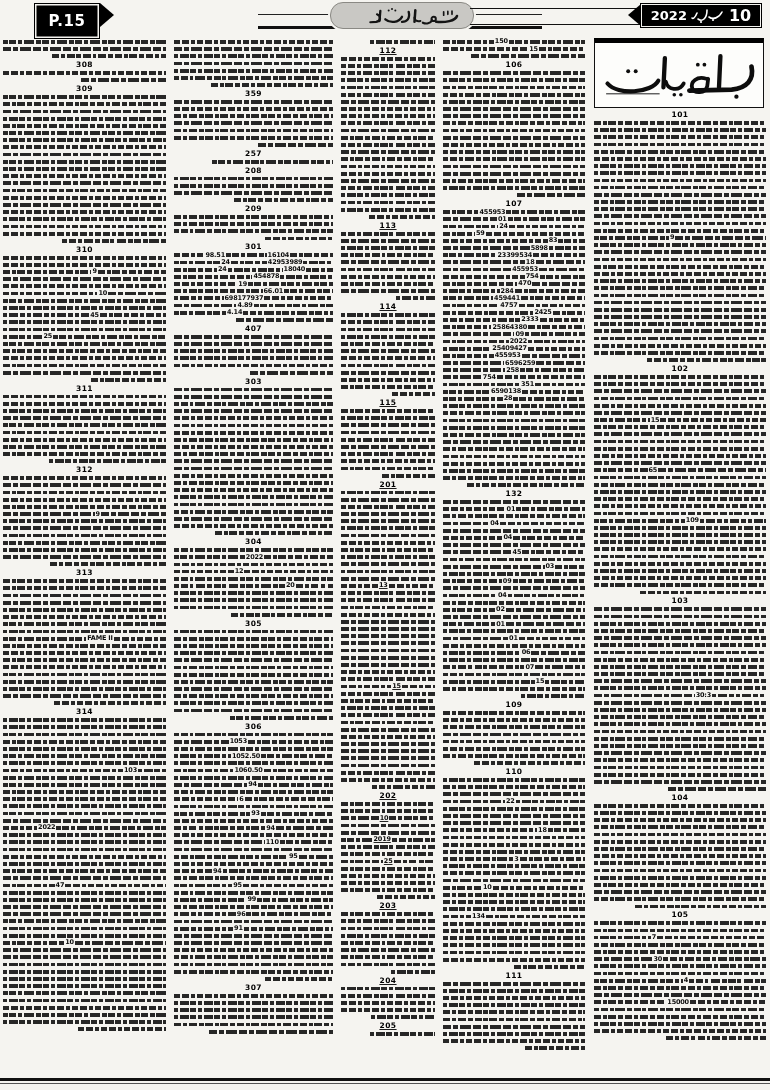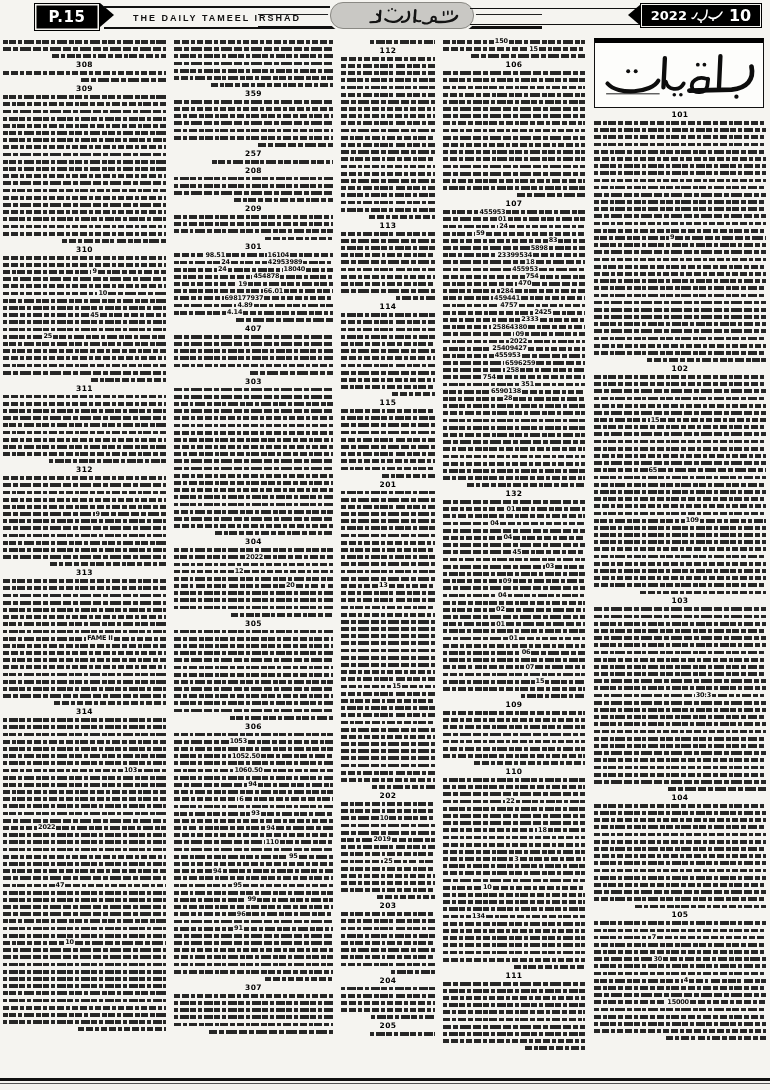--- a/index.html
+++ b/index.html
@@ -4,21 +4,21 @@
 <style>
   html,body{margin:0;padding:0;}
   .page{
     position:relative;width:770px;height:1090px;
     background:#f5f4f0;color:#1a1a1a;overflow:hidden;
     font-family:"Liberation Sans",sans-serif;
   }
   
   .hdr{position:absolute;top:0;left:0;width:770px;height:34px;}
   .p15box{
-    position:absolute;left:34px;top:3px;width:66px;height:28px;background:#000;
+    position:absolute;left:34px;top:3px;width:66px;height:36px;background:#000;
     box-shadow:inset 0 0 0 1px #000, inset 0 0 0 2.5px #f5f4f0, inset 0 0 0 4px #000;
     display:flex;align-items:center;justify-content:center;
   }
   .p15box .p15txt{color:#fff;font-weight:700;font-size:15px;letter-spacing:.5px;font-family:"DejaVu Sans",sans-serif;}
   .p15chev{position:absolute;left:100px;top:3px;width:0;height:0;
     border-top:12px solid transparent;border-bottom:12px solid transparent;border-left:14px solid #000;}
   .paperbar{
     position:absolute;left:104px;top:6px;width:226px;height:19px;
     border-top:2px solid #111;border-bottom:2px solid #111;
     display:flex;align-items:center;justify-content:center;
@@ -40,21 +40,21 @@
     box-shadow:inset 0 0 0 1px #000, inset 0 0 0 2px #f5f4f0, inset 0 0 0 3.5px #000;
     display:flex;align-items:center;justify-content:center;gap:4px;color:#fff;
     font-family:"DejaVu Sans",sans-serif;
   }
   .datebox .yr{font-weight:700;font-size:13px;}
   .datebox .dy{font-weight:700;font-size:16px;}
   
   .col{position:absolute;top:38px;}
   .col-l1{left:3px;width:163px;}
   .col-l2{left:174px;width:159px;}
-  .col-m {left:341px;width:94px;}
+  .col-m {left:341px;width:94px;text-decoration:underline;}
   .col-r2{left:443px;width:142px;}
   .col-r1{left:594px;width:172px;}
   
   .shdr{text-align:center;font-family:"DejaVu Sans",sans-serif;font-weight:700;
     font-size:7.5px;line-height:8px;margin:3px 0 2px 0;color:#000;letter-spacing:.5px;}
   
   .tline{height:3.8px;margin-top:3.4px;opacity:.95;}
   .sec-body .tline:first-child{margin-top:2px;}
   .p0{background:repeating-linear-gradient(90deg,#1c1c1c 0 6px,transparent 6px 8px,#1c1c1c 8px 15px,transparent 15px 17px,#1c1c1c 17px 21px,transparent 21px 23px);}
   .p1{background:repeating-linear-gradient(90deg,#1c1c1c 0 4px,transparent 4px 6px,#1c1c1c 6px 15px,transparent 15px 16.5px,#1c1c1c 16.5px 22px,transparent 22px 24px);}
@@ -82,23 +82,20 @@
 </head>
 <body>
 
 <div class="page">
 
   <div class="hdr">
     <div class="p15box">
       <span class="p15txt">P.15</span>
     </div>
     <div class="p15chev"></div>
-    <div class="paperbar">
-      <span class="papername">The Daily Tameel Irshad</span>
-    </div>
 
     <div class="ctr-line-thin"></div>
     <div class="ctr-line-thick"></div>
     <div class="titlepill" role="img" aria-label="تعمیل ارشاد">
 
       <svg width="120" height="20" viewBox="0 0 140 24">
         <g stroke="#141414" fill="none" stroke-linecap="round">
           <path d="M136,12 C134,18 122,20 111,19" stroke-width="3"></path>
           <path d="M130,10 l0,-4 M125,10 l0,-3.5 M120,11 l0,-4" stroke-width="2"></path>
           <circle cx="108" cy="15.5" r="2.6" stroke-width="2.4"></circle>

